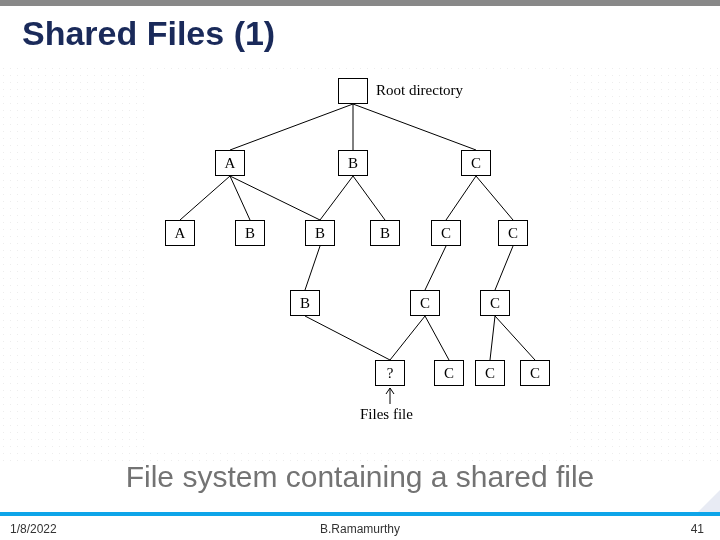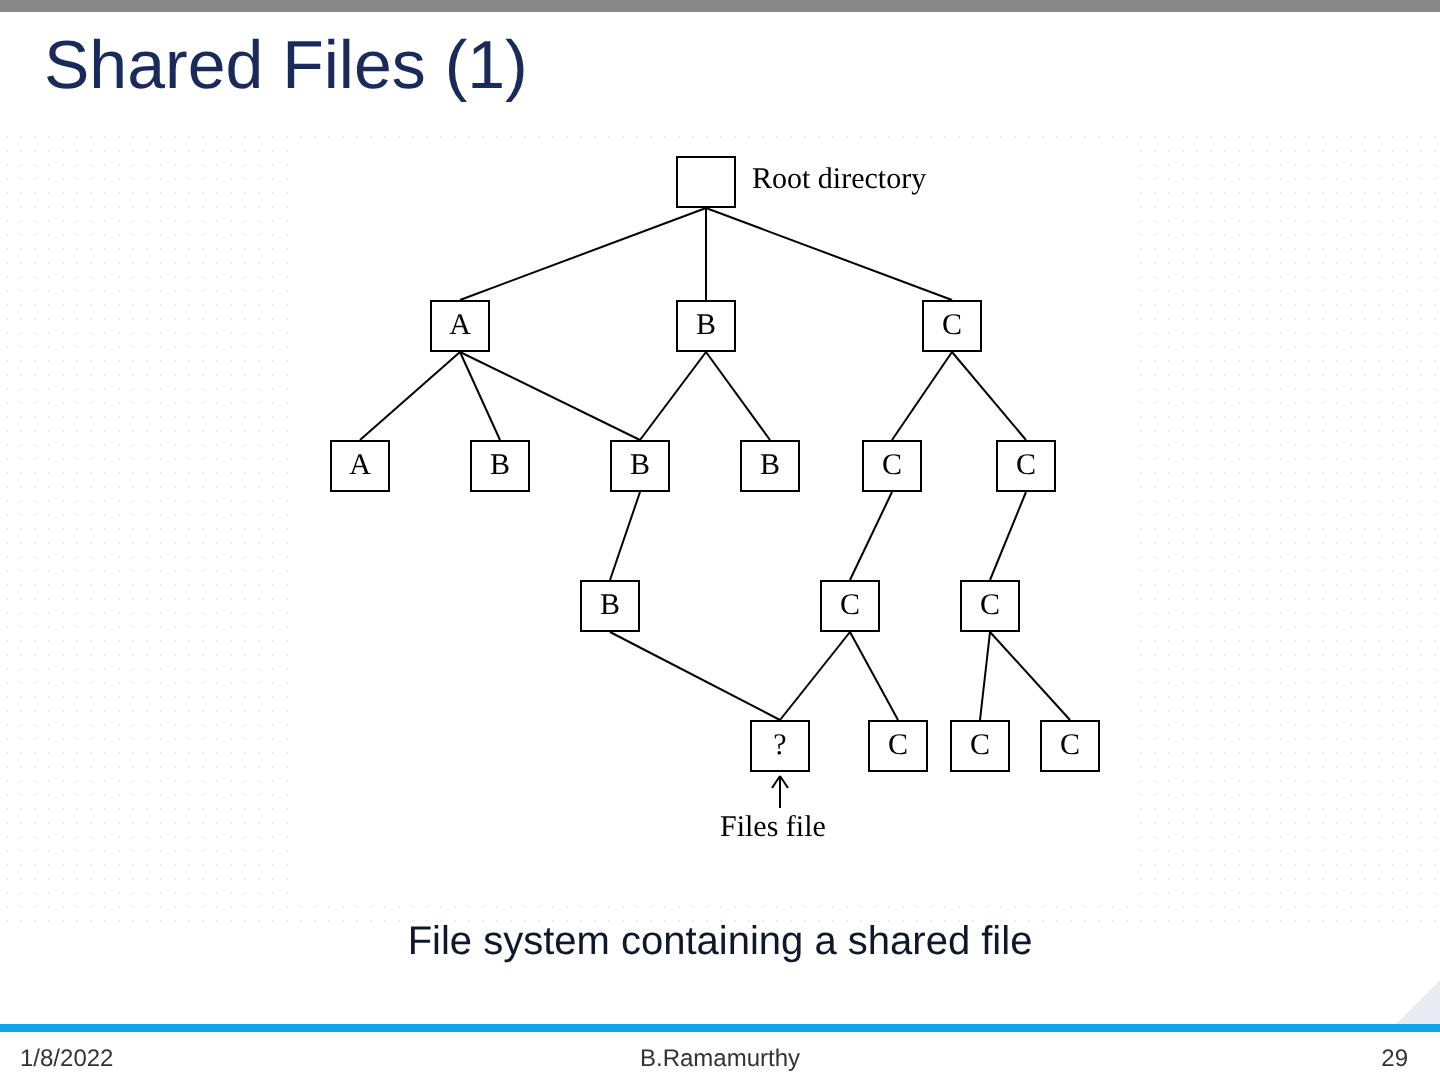--- a/index.html
+++ b/index.html
@@ -17,21 +17,21 @@
     width: 100%;
     height: 6px;
     background: #888;
   }
   .title {
     position: absolute;
     top: 14px;
     left: 22px;
     font-size: 34px;
     color: #1a2a5a;
-    font-weight: 400;
+    font-weight: 700;
   }
   .gridbg {
     position: absolute;
     top: 65px;
     left: 0;
     width: 720px;
     height: 400px;
     background-image: radial-gradient(circle, rgba(0,0,0,0.07) 0.6px, transparent 0.6px);
     background-size: 7px 7px;
   }
@@ -71,22 +71,22 @@
   svg.edges line {
     stroke: #000;
     stroke-width: 1;
   }
   .caption {
     position: absolute;
     left: 0;
     width: 100%;
     top: 460px;
     text-align: center;
-    font-size: 20px;
-    color: #0f172a;
+    font-size: 30px;
+    color: #737373;
   }
   .footer {
     position: absolute;
     bottom: 0;
     left: 0;
     width: 100%;
     height: 28px;
     border-top: 4px solid #0ea5e9;
   }
   .footer .date {
@@ -195,14 +195,14 @@
   </svg>
 </div>
 
 <div class="caption">File system containing a shared file</div>
 
 <div class="corner"></div>
 
 <div class="footer">
   <div class="date">1/8/2022</div>
   <div class="author">B.Ramamurthy</div>
-  <div class="pagenum">29</div>
+  <div class="pagenum">41</div>
 </div>
 
 </body></html>

